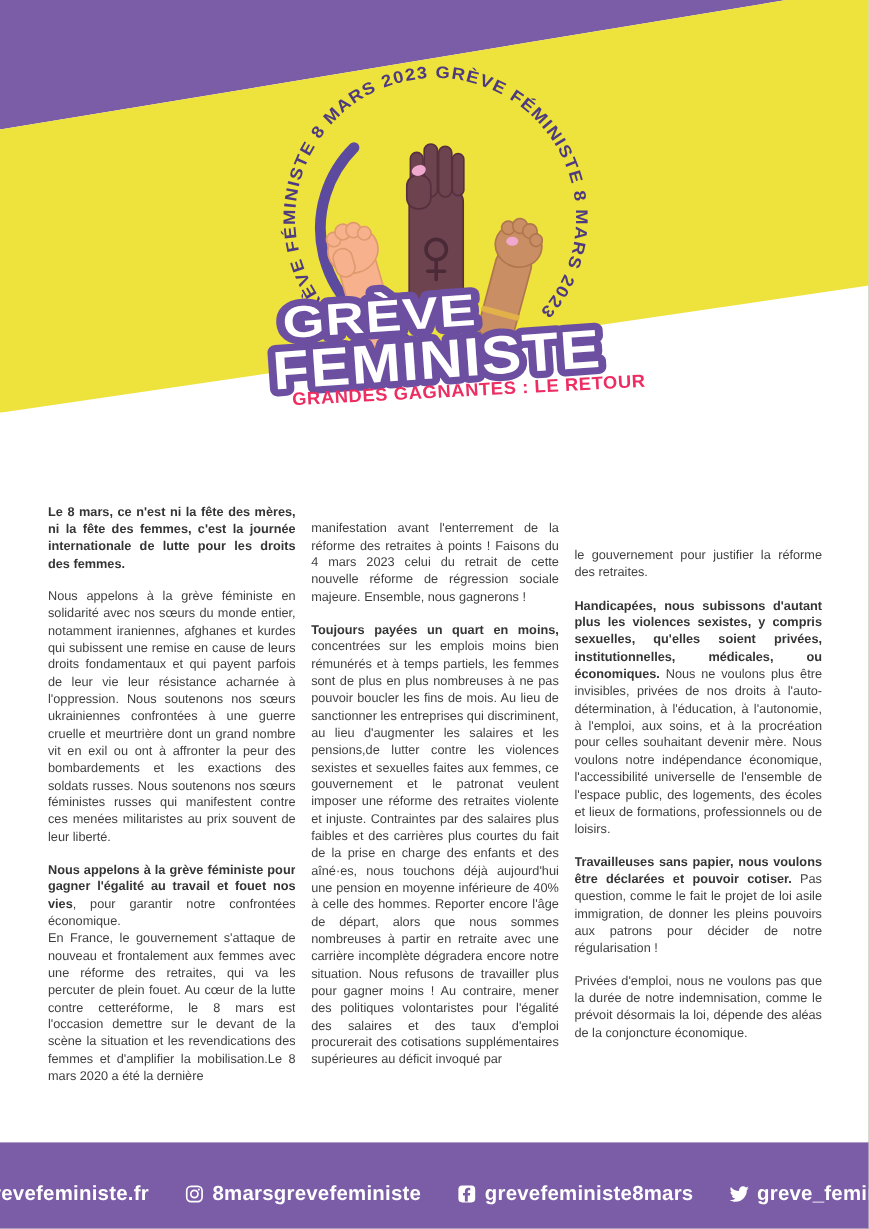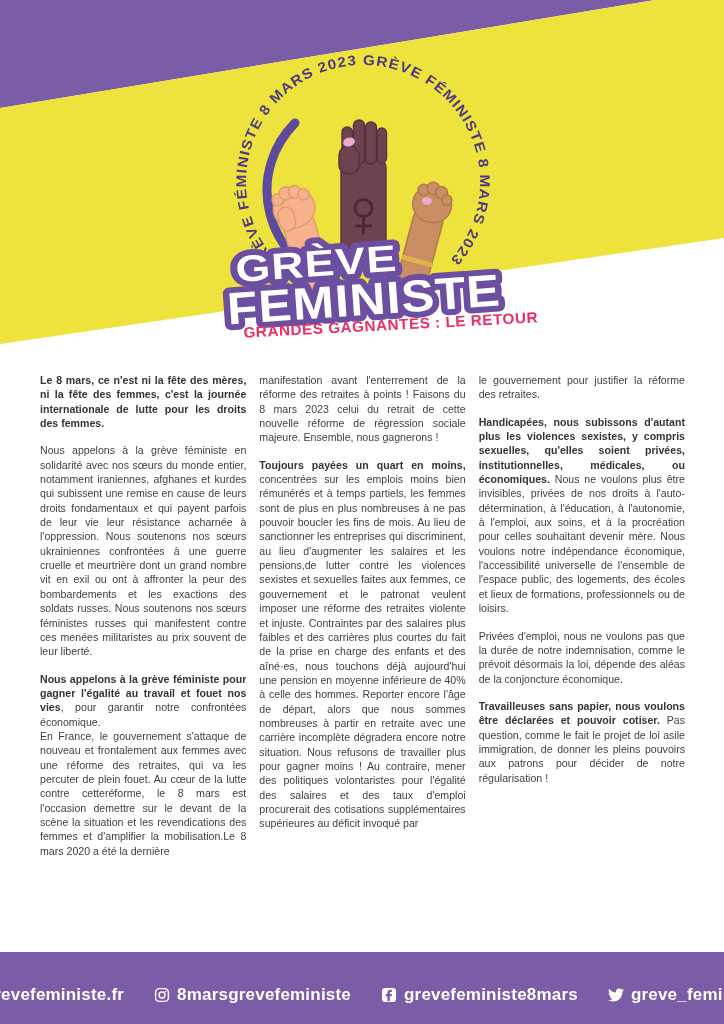--- a/index.html
+++ b/index.html
@@ -23,21 +23,21 @@
   .nail{fill:#EFA9CF;stroke:none;}
   .bracelet-orange{fill:#F2A93B;stroke:none;}
   .bracelet-gold{fill:#E2B14A;stroke:none;}
   .female-symbol{fill:none;stroke:#4B2A38;stroke-width:3;stroke-linecap:round;}
   .title-txt{font-family:"Liberation Sans",sans-serif;font-weight:700;fill:#fff;
              stroke:var(--outline);stroke-width:12;paint-order:stroke;stroke-linejoin:round;letter-spacing:1px;}
   .title-l1{font-size:37px;}
   .title-l2{font-size:45px;}
   .tagline-txt{font-family:"Liberation Sans",sans-serif;font-weight:700;font-size:15px;fill:var(--pink);letter-spacing:.5px;}
   
-  .columns{position:absolute;left:40px;top:373px;width:645px;height:578px;display:flex;gap:13px;overflow:hidden;}
+  .columns{position:absolute;left:40px;top:373px;width:645px;height:578px;display:flex;gap:13px;overflow:hidden;align-items:center;}
   .col{flex:1 1 0;overflow:hidden;}
   .para{margin:13px 0 0 0;font-size:10.6px;line-height:14.35px;color:var(--ink);
         text-align:justify;}
   .para.no-gap,.col .para:first-child{margin-top:0;}
   .para strong{font-weight:700;color:#353535;}
   
   .footer{position:absolute;left:0;bottom:0;width:724px;height:72px;background:var(--purple);
           display:flex;align-items:center;justify-content:center;}
   .footer-items{display:flex;gap:30px;align-items:center;}
   .footer-item{display:flex;align-items:center;gap:7px;color:#fff;font-weight:700;font-size:17px;letter-spacing:.2px;cursor:pointer;margin-top:14px;}
@@ -111,28 +111,28 @@
   </svg>
 
   <div class="columns" id="columns">
       <div class="col">
         <p class="para no-gap"><strong>Le 8 mars, ce n'est ni la fête des mères, ni la fête des femmes, c'est la journée internationale de lutte pour les droits des femmes.</strong></p>
         <p class="para"><span>Nous appelons à la grève féministe en solidarité avec nos sœurs du monde entier, notamment iraniennes, afghanes et kurdes qui subissent une remise en cause de leurs droits fondamentaux et qui payent parfois de leur vie leur résistance acharnée à l'oppression. Nous soutenons nos sœurs ukrainiennes confrontées à une guerre cruelle et meurtrière dont un grand nombre vit en exil ou ont à affronter la peur des bombardements et les exactions des soldats russes. Nous soutenons nos sœurs féministes russes qui manifestent contre ces menées militaristes au prix souvent de leur liberté.</span></p>
         <p class="para"><strong>Nous appelons à la grève féministe pour gagner l'égalité au travail et fouet nos vies</strong><span>, pour garantir notre confrontées économique.</span></p>
         <p class="para no-gap"><span>En France, le gouvernement s'attaque de nouveau et frontalement aux femmes avec une réforme des retraites, qui va les percuter de plein fouet. Au cœur de la lutte contre cetteréforme, le 8 mars est l'occasion demettre sur le devant de la scène la situation et les revendications des femmes et d'amplifier la mobilisation.Le 8 mars 2020 a été la dernière</span></p>
       </div>
       <div class="col">
-        <p class="para no-gap"><span>manifestation avant l'enterrement de la réforme des retraites à points ! Faisons du 8 mars 2023 celui du retrait de cette nouvelle réforme de régression sociale majeure. Ensemble, nous gagnerons !</span></p>
+        <p class="para no-gap"><span>manifestation avant l'enterrement de la réforme des retraites à points ! Faisons du 4 mars 2023 celui du retrait de cette nouvelle réforme de régression sociale majeure. Ensemble, nous gagnerons !</span></p>
         <p class="para"><strong>Toujours payées un quart en moins,</strong><span> concentrées sur les emplois moins bien rémunérés et à temps partiels, les femmes sont de plus en plus nombreuses à ne pas pouvoir boucler les fins de mois. Au lieu de sanctionner les entreprises qui discriminent, au lieu d'augmenter les salaires et les pensions,de lutter contre les violences sexistes et sexuelles faites aux femmes, ce gouvernement et le patronat veulent imposer une réforme des retraites violente et injuste. Contraintes par des salaires plus faibles et des carrières plus courtes du fait de la prise en charge des enfants et des aîné·es, nous touchons déjà aujourd'hui une pension en moyenne inférieure de 40% à celle des hommes. Reporter encore l'âge de départ, alors que nous sommes nombreuses à partir en retraite avec une carrière incomplète dégradera encore notre situation. Nous refusons de travailler plus pour gagner moins ! Au contraire, mener des politiques volontaristes pour l'égalité des salaires et des taux d'emploi procurerait des cotisations supplémentaires supérieures au déficit invoqué par</span></p>
       </div>
       <div class="col">
         <p class="para no-gap"><span>le gouvernement pour justifier la réforme des retraites.</span></p>
         <p class="para"><strong>Handicapées, nous subissons d'autant plus les violences sexistes, y compris sexuelles, qu'elles soient privées, institutionnelles, médicales, ou économiques.</strong><span> Nous ne voulons plus être invisibles, privées de nos droits à l'auto-détermination, à l'éducation, à l'autonomie, à l'emploi, aux soins, et à la procréation pour celles souhaitant devenir mère. Nous voulons notre indépendance économique, l'accessibilité universelle de l'ensemble de l'espace public, des logements, des écoles et lieux de formations, professionnels ou de loisirs.</span></p>
+        <p class="para"><strong>Travailleuses sans papier, nous voulons être déclarées et pouvoir cotiser.</strong><span> Pas question, comme le fait le projet de loi asile immigration, de donner les pleins pouvoirs aux patrons pour décider de notre régularisation !</span></p>
         <p class="para"><span>Privées d'emploi, nous ne voulons pas que la durée de notre indemnisation, comme le prévoit désormais la loi, dépende des aléas de la conjoncture économique.</span></p>
-        <p class="para"><strong>Travailleuses sans papier, nous voulons être déclarées et pouvoir cotiser.</strong><span> Pas question, comme le fait le projet de loi asile immigration, de donner les pleins pouvoirs aux patrons pour décider de notre régularisation !</span></p>
       </div>
     </div>
 
   <div class="footer">
     <div class="footer-items" id="footer-items">
         <span class="footer-item">
           <span class="footer-icon">
             <svg viewBox="0 0 16 16" fill="none" stroke="#fff" stroke-width="1.3">
               <circle cx="8" cy="8" r="6.4"></circle>
               <ellipse cx="8" cy="8" rx="2.9" ry="6.4"></ellipse>

